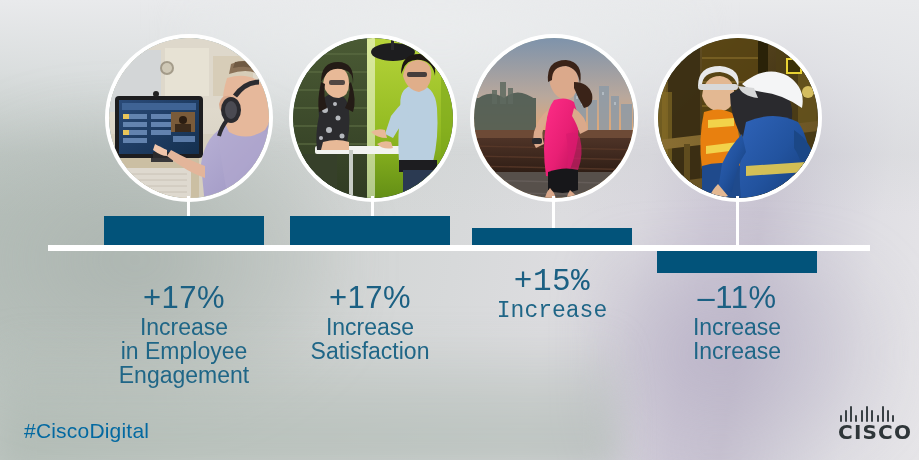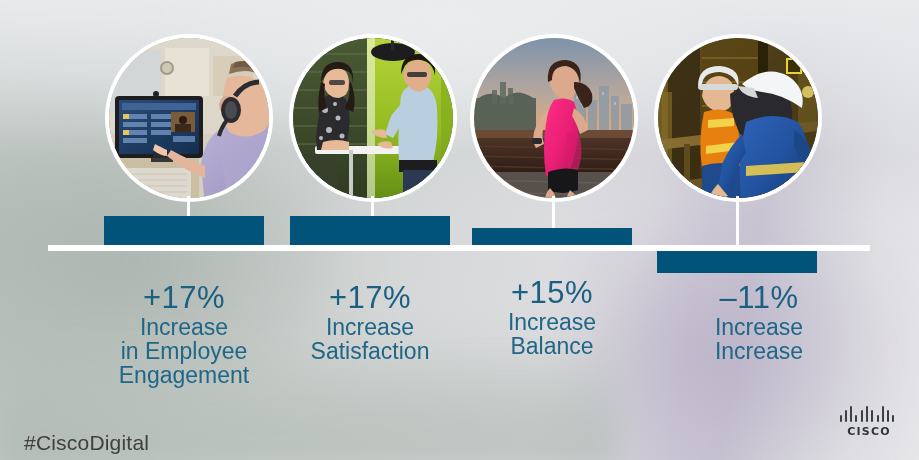--- a/index.html
+++ b/index.html
@@ -73,29 +73,29 @@
     font-size:31px;line-height:34px;font-weight:400;
     letter-spacing:.5px;color:#1b6083;white-space:nowrap;
   }
   .stat .l1,.stat .l2,.stat .l3{
     font-size:23px;line-height:24px;color:#1f6687;white-space:nowrap;
   }
 
   
   .hashtag{
     position:absolute;left:24px;top:419px;
-    font-size:21px;color:#404040;letter-spacing:.2px;margin-top:12px;
+    font-size:21px;color:#0369a1;letter-spacing:.2px;
   }
   .cisco-logo{position:absolute;left:838px;top:404px;width:62px;height:42px;}
   .cisco-bars{position:relative;height:18px;width:58px;margin:0 auto;}
   .cisco-bars i{
     position:absolute;bottom:0;width:2px;background:#3a4145;border-radius:1px;display:block;
   }
   .cisco-word{
-    text-align:center;font-size:11px;font-weight:bold;color:#2f3639;
+    text-align:center;font-size:20px;font-weight:bold;color:#2f3639;
     letter-spacing:1.2px;line-height:16px;margin-top:2px;
     font-family:"DejaVu Sans",sans-serif;
   }
 </style>
 </head>
 <body>
 
 <div id="stage">
 
   <div class="bg-base"></div>
@@ -389,27 +389,26 @@
     <div class="l2">in Employee</div>
     <div class="l3">Engagement</div>
   </div>
 
   <div class="stat" style="left:280px;top:281px;width:180px;">
     <div class="pct">+17%</div>
     <div class="l1">Increase</div>
     <div class="l3">Satisfaction</div>
   </div>
 
-  <div class="stat" style="left:462px;top:276px;width:180px;">
+  <div class="stat" style="left:462px;top:265px;width:180px;font-family:Liberation Mono, monospace;">
     <div class="pct">+15%</div>
     <div class="l1">Increase</div>
-    <div class="l3">Balance</div>
-  </div>
-
-  <div class="stat" style="left:669px;top:281px;width:180px;text-align:center;">
+  </div>
+
+  <div class="stat" style="left:647px;top:281px;width:180px;text-align:center;">
     <div class="pct">–11%</div>
     <div class="l1">Increase</div>
     <div class="l3">Increase</div>
   </div>
 
   <div class="hashtag">#CiscoDigital</div>
 
   <div class="cisco-logo">
     <div class="cisco-bars">
       <i style="left:0px;height:7px;"></i>

